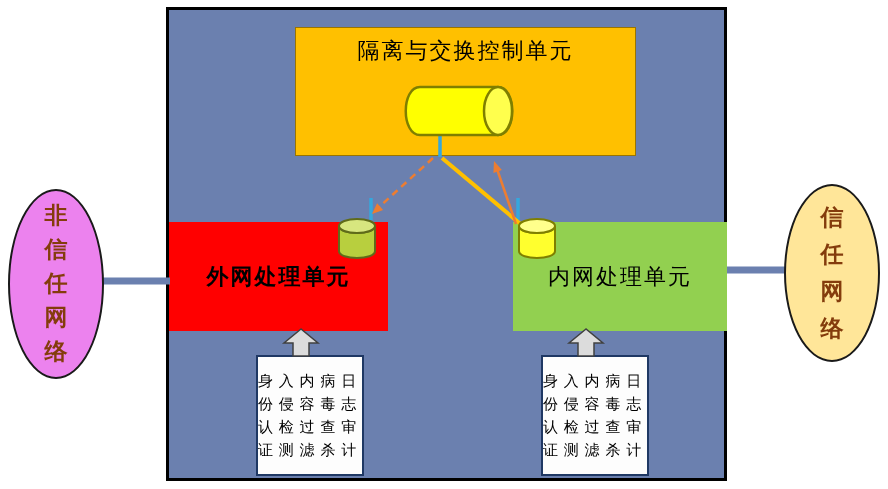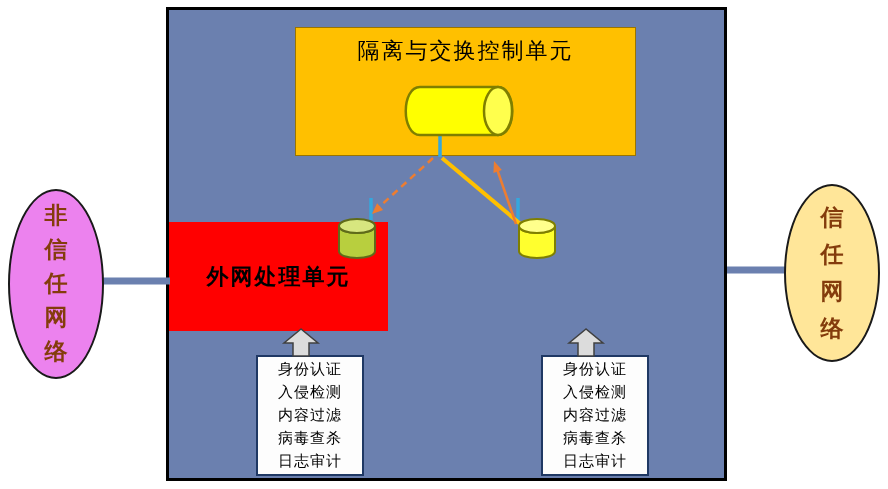--- a/index.html
+++ b/index.html
@@ -30,21 +30,21 @@
   .internal-unit{
     position:absolute;left:513px;top:222px;width:214px;height:109px;
     background:#92d050;box-sizing:border-box;z-index:2;
     display:flex;align-items:center;justify-content:center;
   }
   .unit-text{font-size:22px;color:#000;letter-spacing:2px;}
   
   .func-box{
     position:absolute;width:108px;height:121px;background:#fdfdfd;
     border:2px solid #1f3864;box-sizing:border-box;z-index:2;
-    display:flex;flex-direction:column;align-items:center;justify-content:center;
+    display:flex;flex-direction:row;align-items:center;justify-content:center;
   }
   .func-box.left{left:256px;top:355px;}
   .func-box.right{left:541px;top:355px;}
   .func-line{font-size:15px;line-height:23px;color:#000;letter-spacing:1px;}
   
   .net-ellipse{
     position:absolute;border-radius:50%;border:2px solid #1a1a1a;box-sizing:border-box;
     display:flex;flex-direction:column;align-items:center;justify-content:center;
     z-index:4;
   }
@@ -67,20 +67,23 @@
   <div class="main-rect"></div>
 
   <div class="control-unit">
     <div class="unit-label">隔离与交换控制单元</div>
   </div>
 
   <div class="external-unit">
     <div class="unit-text">外网处理单元</div>
   </div>
 
+  <div class="internal-unit">
+    <div class="unit-text">内网处理单元</div>
+  </div>
 
   <div class="func-box left">
     <div class="func-line">身份认证</div>
     <div class="func-line">入侵检测</div>
     <div class="func-line">内容过滤</div>
     <div class="func-line">病毒查杀</div>
     <div class="func-line">日志审计</div>
   </div>
 
   <div class="func-box right">

